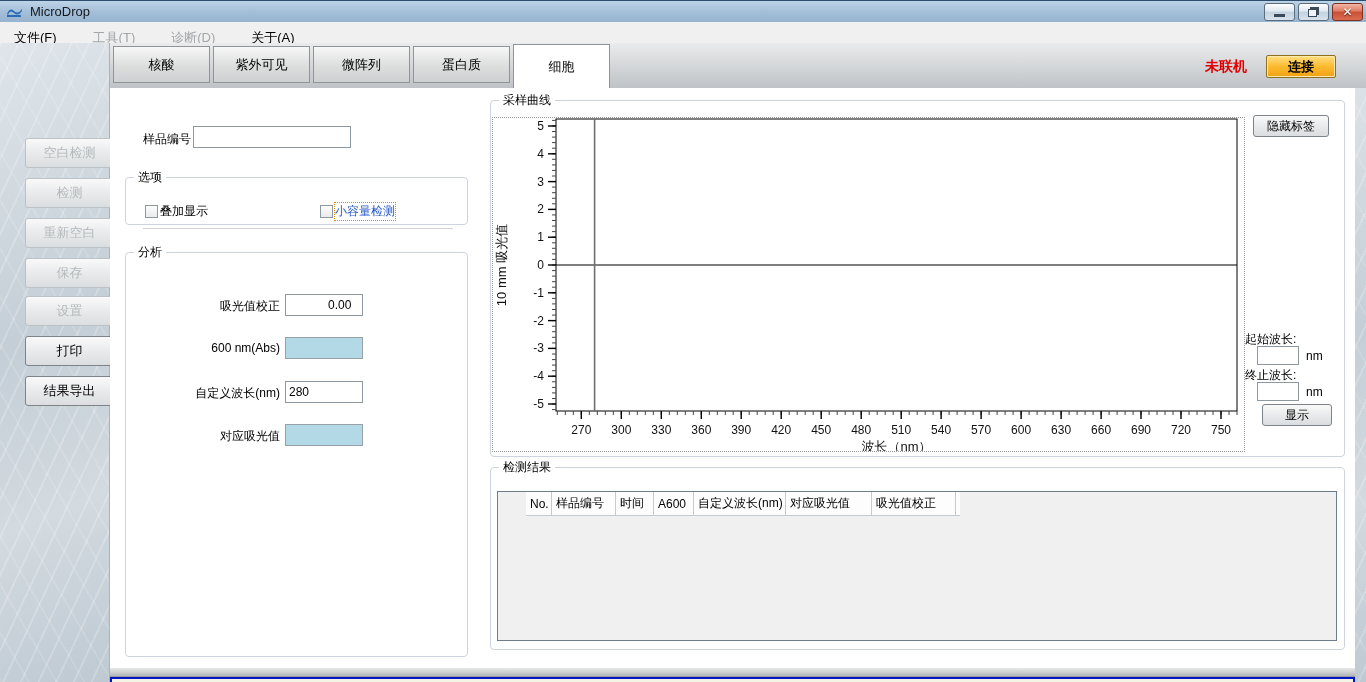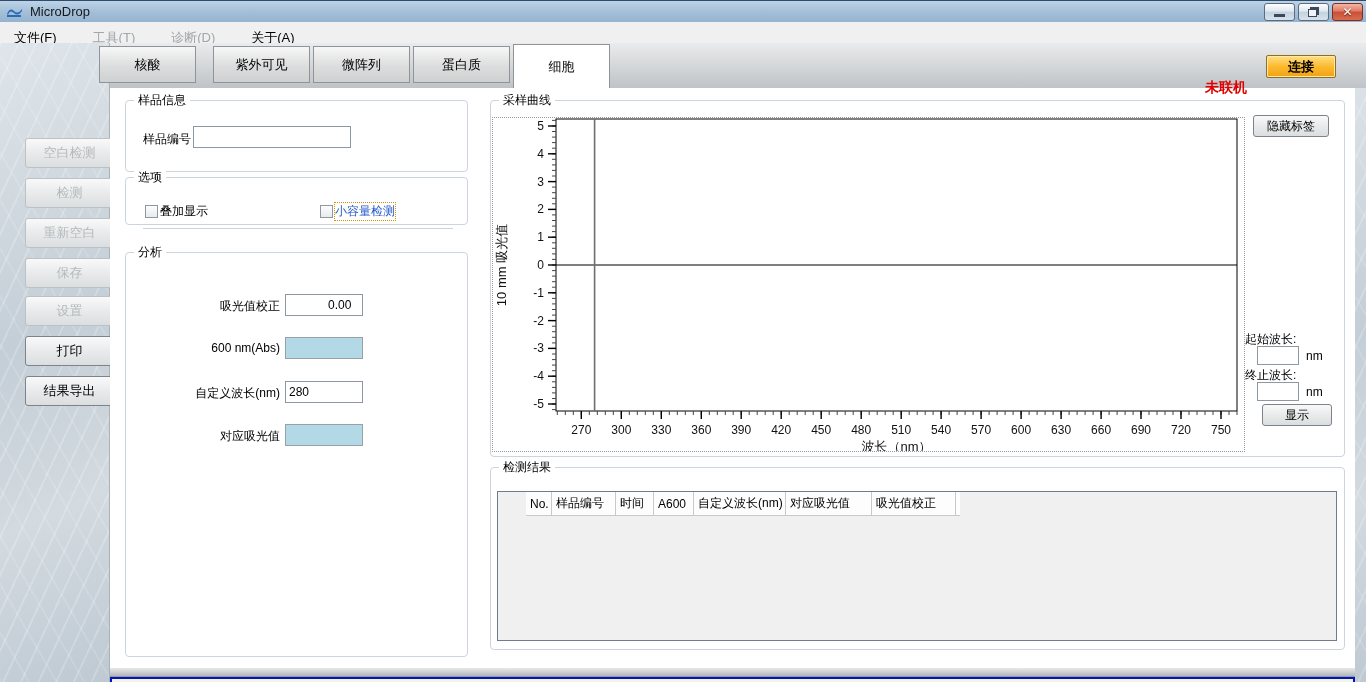--- a/index.html
+++ b/index.html
@@ -48,21 +48,21 @@
     border:2px solid #0013c5; background:#f4f4e4; }
 
   
   .tab { position:absolute; top:46px; height:37px; width:97px;
     background:linear-gradient(#f7f7f7,#dcdddd 55%,#cfd0d1);
     border:1px solid #8f9499; display:flex; align-items:center; justify-content:center;
     font-size:13px; cursor:default; }
   .tab.active { top:44px; height:44px; background:#fff; border-bottom:none; z-index:3; }
 
   
-  .conn-status { position:absolute; left:1205px; top:58px; font-size:14px; font-weight:bold;margin-top:21px; }
+  .conn-status { position:absolute; left:1205px; top:58px; font-size:14px; font-weight:bold; }
   .btn-connect { position:absolute; left:1266px; top:55px; width:70px; height:23px;
     background:linear-gradient(#ffe084,#fcba2f 50%,#f0a114);
     border:1px solid #8d6f20; border-radius:2px; box-shadow:inset 0 0 0 1px #ffe9ad;
     font-size:13px; font-weight:bold; display:flex; align-items:center; justify-content:center; cursor:default; }
 
   
   .side-btn { position:absolute; left:25px; width:89px; height:30px; border-radius:3px;
     background:linear-gradient(#f9f9f9,#e7e9ea 55%,#dbdee0);
     display:flex; align-items:center; justify-content:center; font-size:13px; cursor:default; }
   .side-btn.enabled { border:1px solid #7e8differ389; border:1px solid #7e8389; color:#000; }
@@ -140,33 +140,30 @@
       <div class="side-btn disabled" style="top: 175px;">重新空白</div>
       <div class="side-btn disabled" style="top: 215px;">保存</div>
       <div class="side-btn disabled" style="top: 253px;">设置</div>
       <div class="side-btn enabled" style="top: 293px;">打印</div>
       <div class="side-btn enabled" style="top: 333px;">结果导出</div>
     </div>
   <div class="right-strip texture"></div>
   <div class="tabstrip"></div>
   <div class="content-bg"></div>
   <div id="tabs-holder">
-      <div class="tab" style="left: 99px;">核酸</div>
+      <div class="tab" style="left: 113px;">核酸</div>
       <div class="tab" style="left: 213px;">紫外可见</div>
       <div class="tab" style="left: 313px;">微阵列</div>
       <div class="tab" style="left: 413px;">蛋白质</div>
       <div class="tab active" style="left: 513px;">细胞</div>
     </div>
 
   <span class="conn-status" style="color: rgb(224, 0, 0);">未联机</span>
   <div class="btn-connect">连接</div>
 
-  <div class="groupbox" style="left:125px;top:100px;width:343px;height:72px;">
-    <span class="legend">样品信息</span>
-  </div>
   <span class="field-label" style="left:143px;top:131px;">样品编号</span>
   <input class="text-input" style="left: 193px; top: 126px; width: 158px; height: 22px;" value="">
 
   <div class="groupbox" style="left:125px;top:177px;width:343px;height:48px;">
     <span class="legend">选项</span>
   </div>
   <div id="checkboxes-holder">
       <div class="checkbox-row" style="left: 145px; top: 203px; position: absolute;">
         <span class="checkbox-box"></span>
         <span class="checkbox-label">叠加显示</span>

